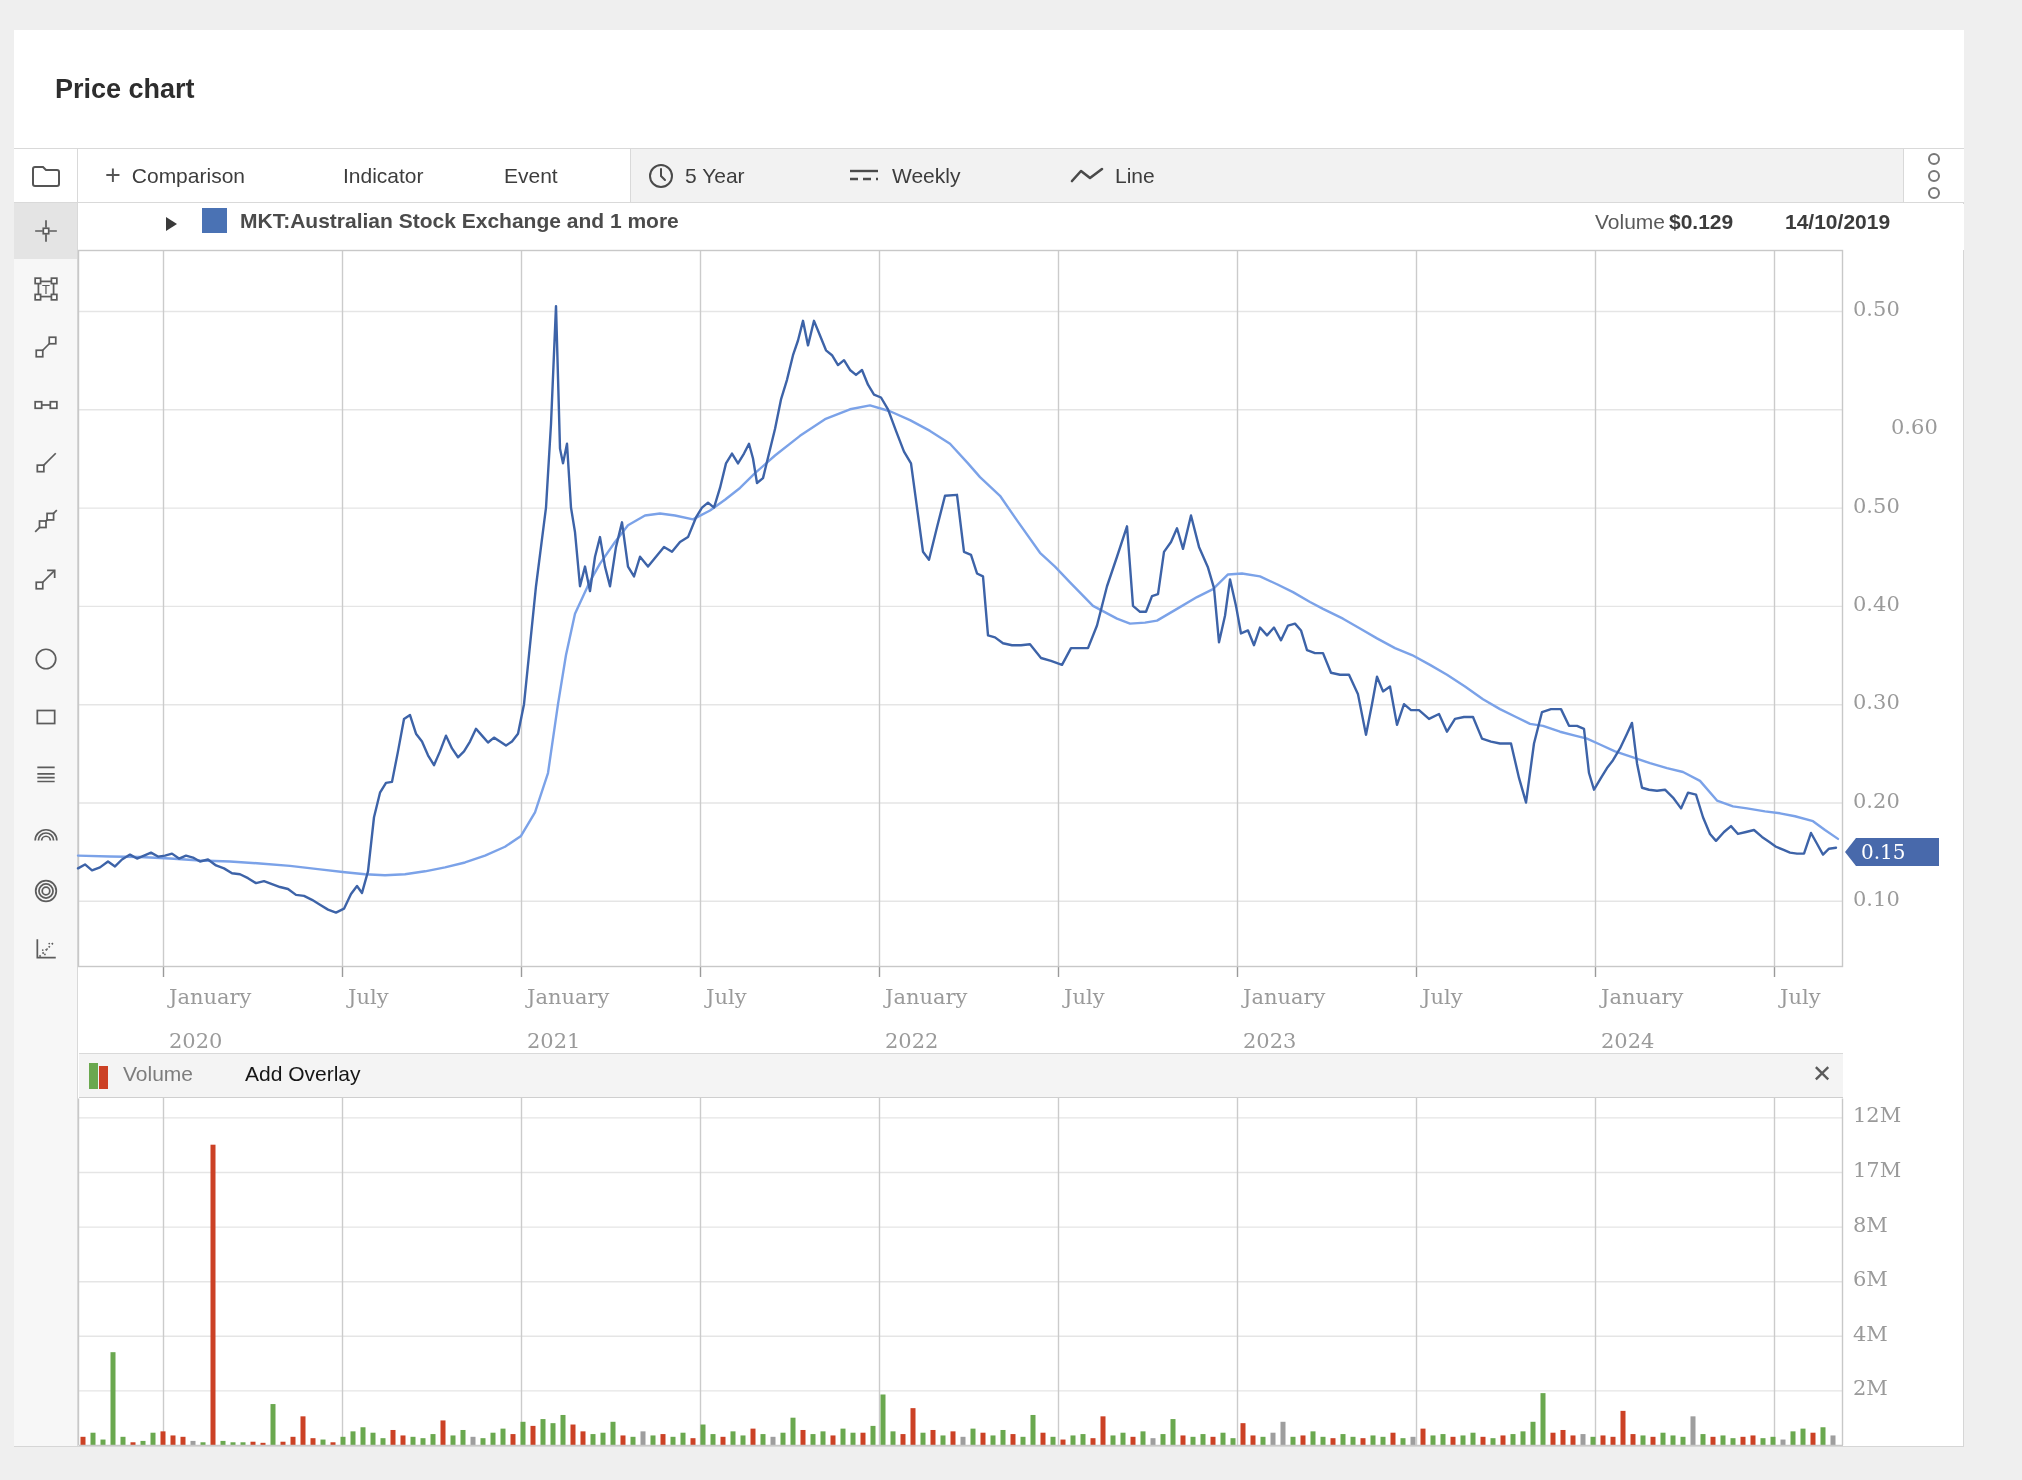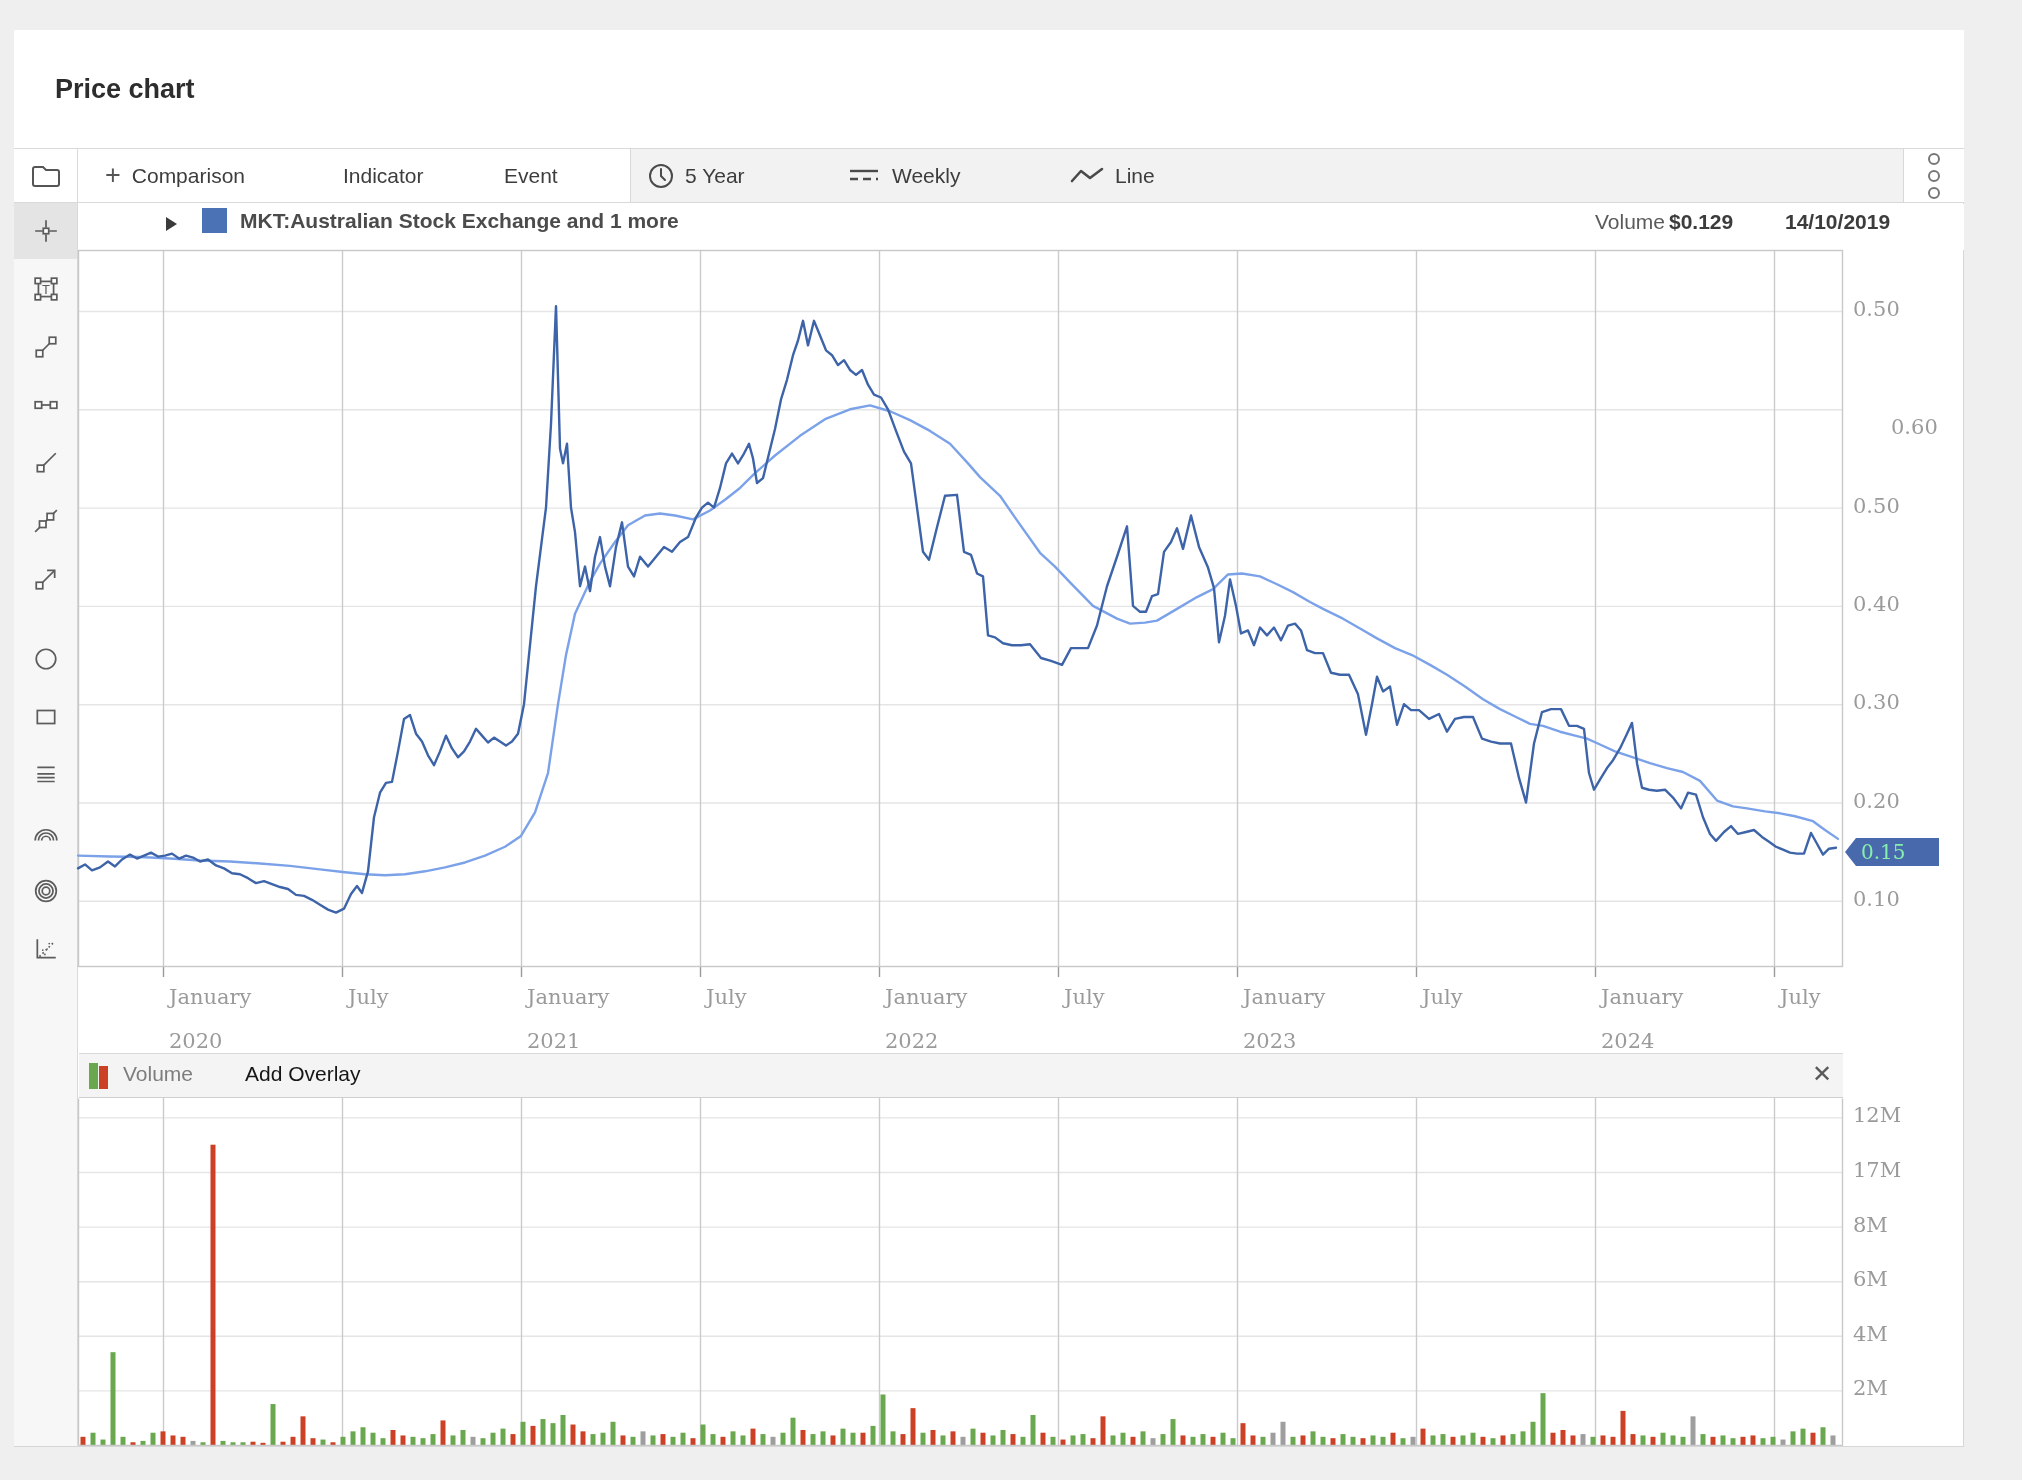--- a/index.html
+++ b/index.html
@@ -27,21 +27,21 @@
   .legend-tri{position:absolute;left:87px;top:13px;width:0;height:0;border-left:11px solid #3a3a3a;border-top:7px solid transparent;border-bottom:7px solid transparent;cursor:pointer;}
   .legend-swatch{position:absolute;left:123px;top:4px;width:25px;height:25px;}
   .legend-text{position:absolute;left:161px;top:5px;font-size:21px;font-weight:700;color:#4b4b4b;}
   .close-label{position:absolute;left:1516px;top:6px;font-size:21px;color:#5a5a5a;}
   .close-value{position:absolute;left:1590px;top:6px;font-size:21px;font-weight:700;color:#3c3c3c;}
   .close-date{position:absolute;left:1706px;top:6px;font-size:21px;font-weight:700;color:#3c3c3c;}
   #main-plot{position:absolute;left:78px;top:250px;}
   #vol-plot{position:absolute;left:78px;top:1098px;}
   .axis-label{position:absolute;font-family:"DejaVu Serif", serif;font-size:21px;color:#9a9a9a;white-space:nowrap;}
   .xlabel{line-height:44px;}
-  .price-badge{position:absolute;left:1845px;top:838px;width:94px;height:28px;background:#4869ab;color:#86efac;
+  .price-badge{position:absolute;left:1845px;top:838px;width:94px;height:28px;background:#4869ab;color:#ffffff;
     font-family:"DejaVu Serif", serif;font-size:20px;display:flex;align-items:center;padding-left:16px;box-sizing:border-box;
     clip-path:polygon(11px 0,100% 0,100% 100%,11px 100%,0 50%);}
   .vol-header{position:absolute;left:79px;top:1053px;width:1764px;height:45px;background:#f4f4f4;border-top:1px solid #d9d9d9;border-bottom:1px solid #cfcfcf;box-sizing:border-box;}
   .vol-icon{position:absolute;left:10px;top:9px;width:20px;height:26px;}
   .vol-icon i{position:absolute;display:block;}
   .vol-icon .g{left:0;top:0;width:9px;height:26px;background:#6aa84f;}
   .vol-icon .r{left:10px;top:3px;width:9px;height:23px;background:#cc4125;}
   .vol-label{position:absolute;left:44px;top:8px;font-size:21px;color:#7d7d7d;}
   .vol-overlay{position:absolute;left:166px;top:8px;font-size:21px;color:#161616;cursor:pointer;}
   .vol-close{position:absolute;left:1725px;top:6px;font-size:24px;color:#5a5a5a;cursor:pointer;width:36px;text-align:center;}

